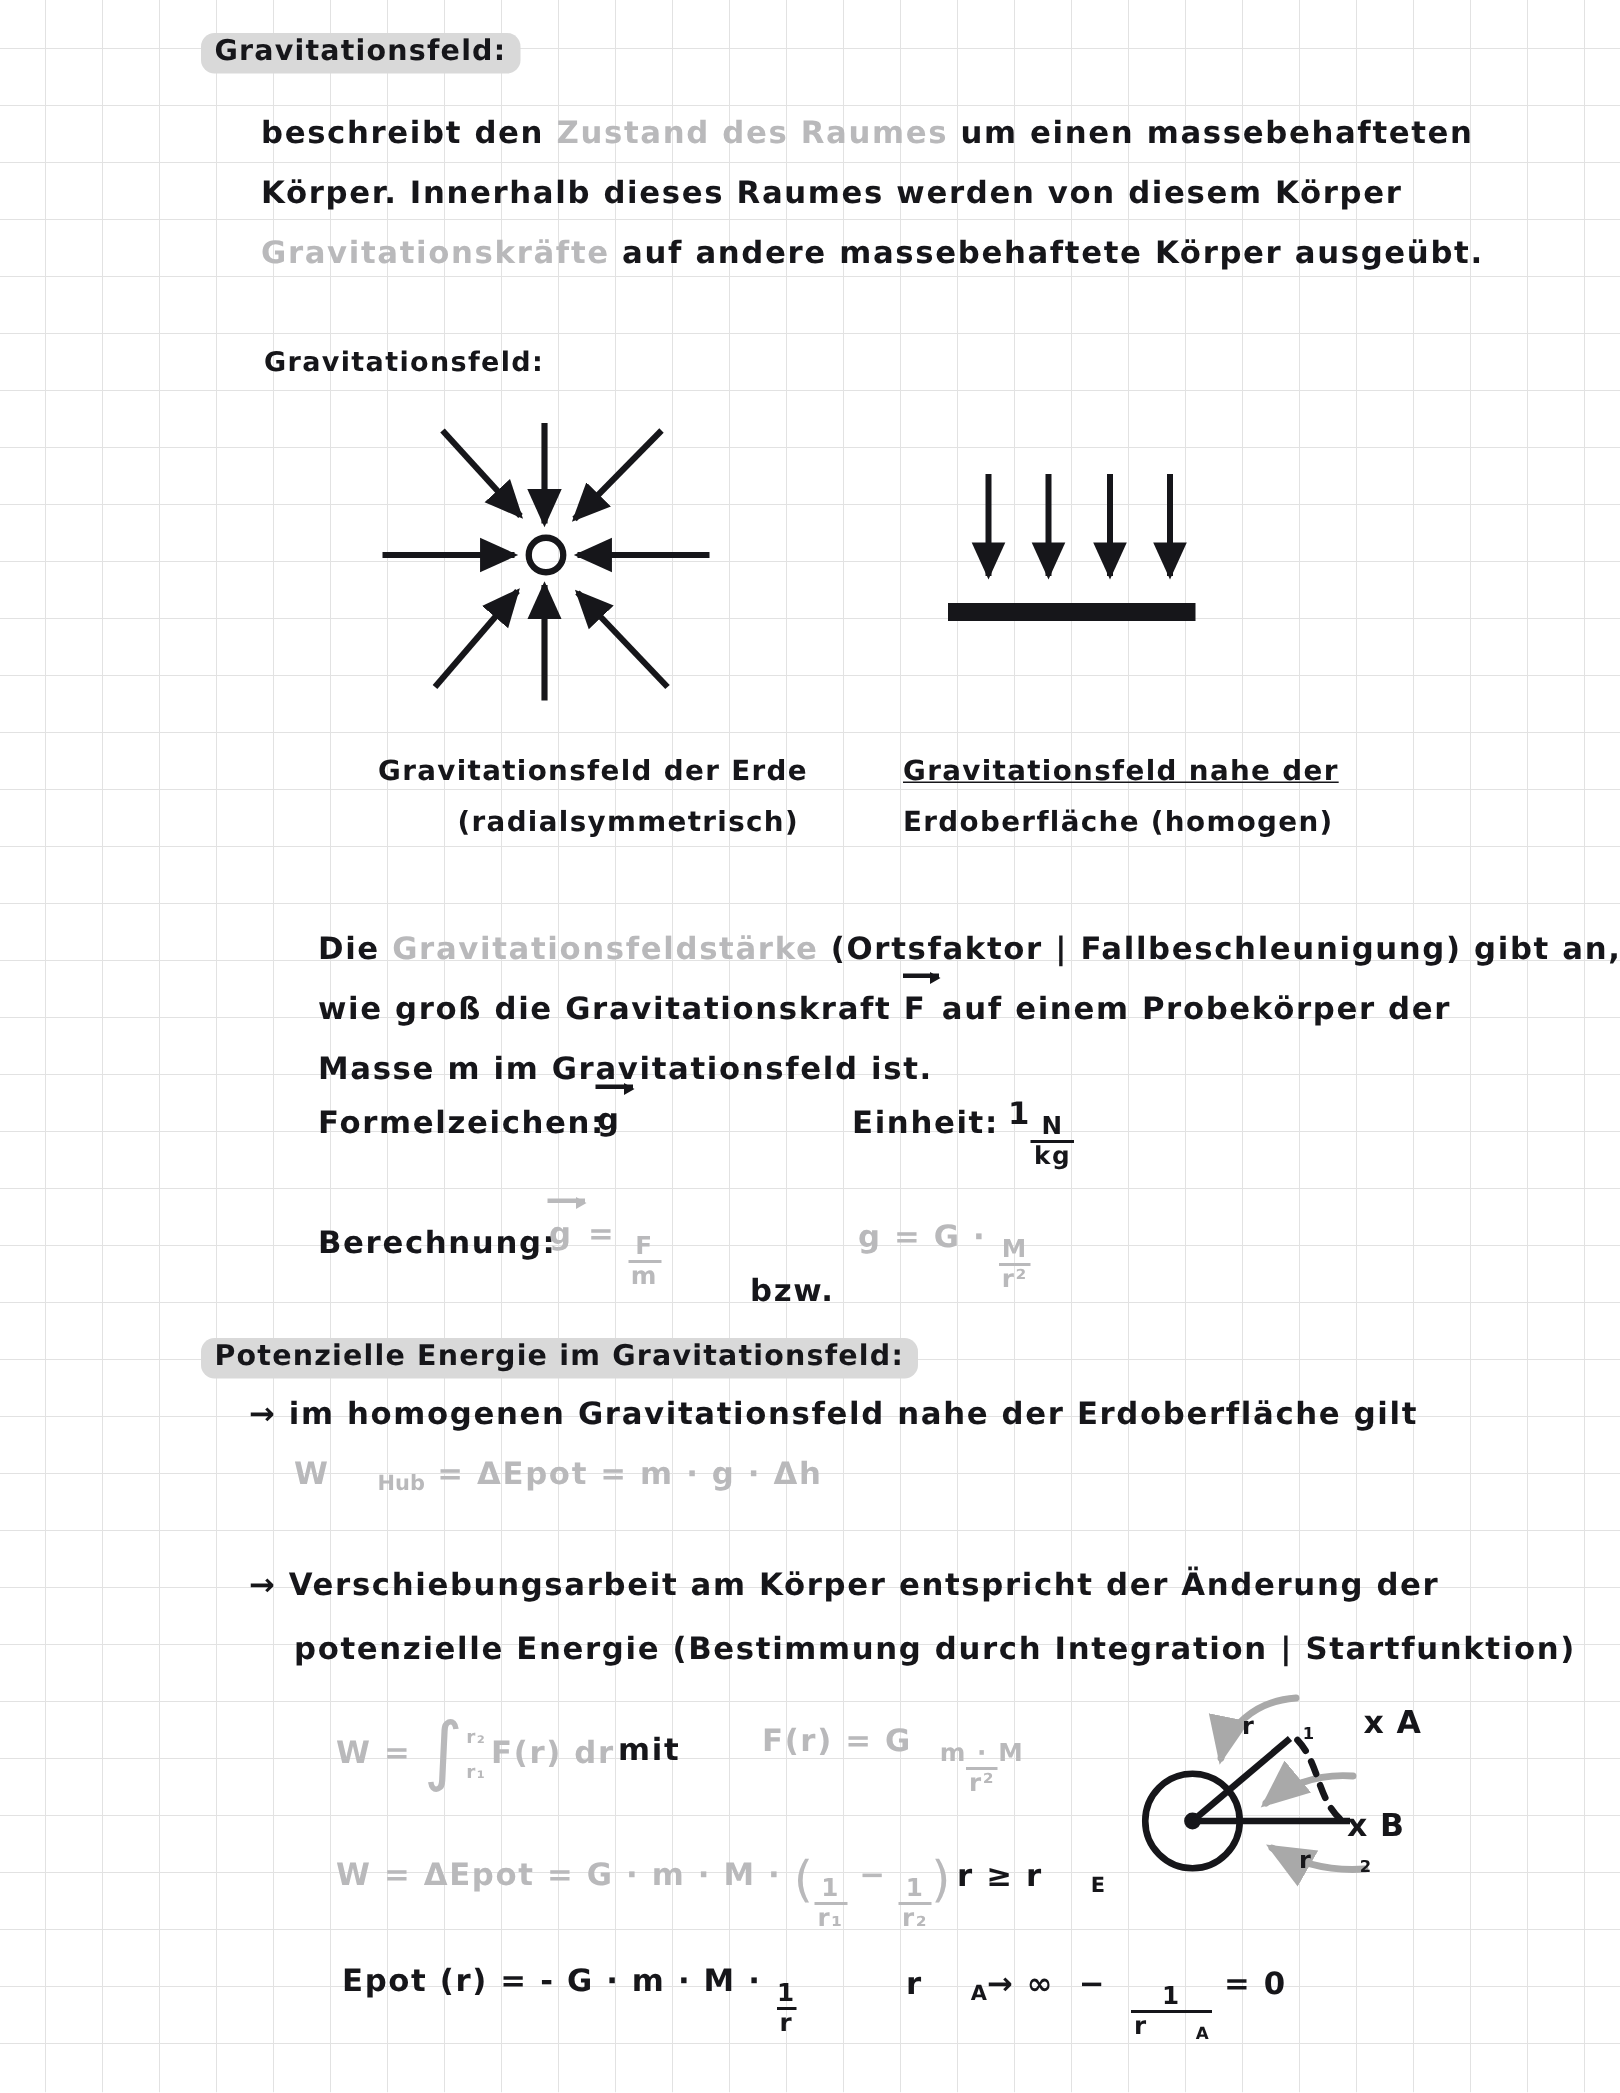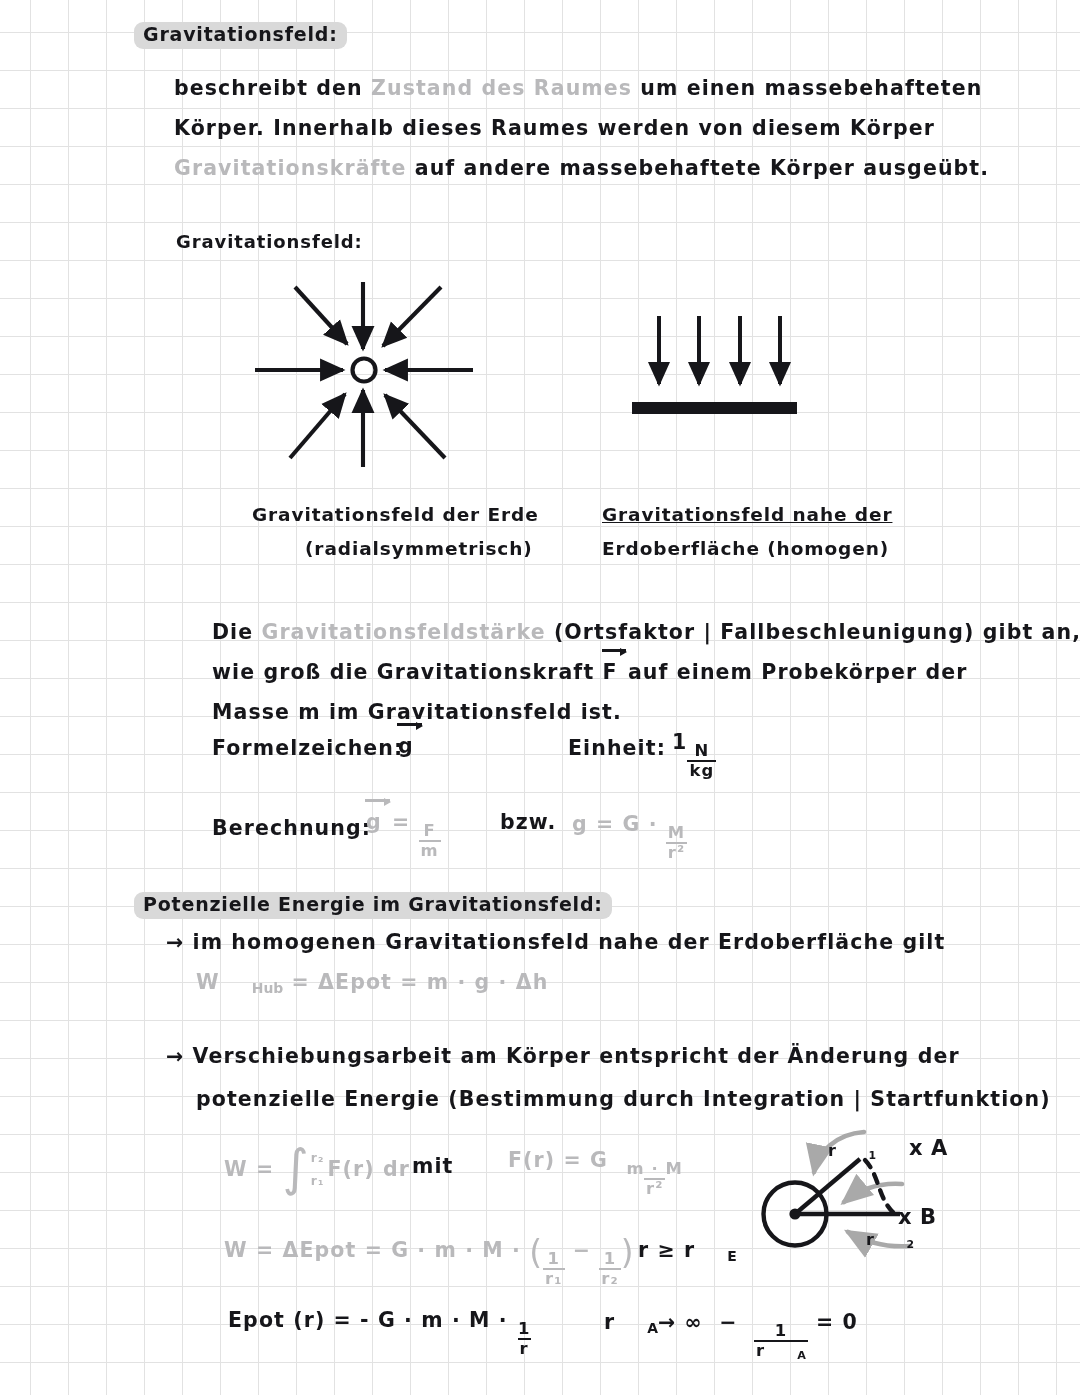--- a/index.html
+++ b/index.html
@@ -190,21 +190,21 @@
       </span>
   </div>
 
   <div class="hw body-txt" style="left:212px; top:818px;">Berechnung:</div>
   <div class="hw body-txt faded" style="left:366px; top:812px;">
     <span class="vec"><span class="bar"></span><span>g</span></span>&nbsp;<span>=</span>&nbsp;<span class="frac">
         <span class="num">F</span>
         <span class="den">m</span>
       </span>
   </div>
-  <div class="hw body-txt" style="left:500px; top:812px;">bzw.</div>
+  <div class="hw body-txt" style="left:500px; top:850px;">bzw.</div>
   <div class="hw body-txt faded" style="left:572px; top:814px;">
     <span>g = G ·</span>&nbsp;<span class="frac">
         <span class="num">M</span>
         <span class="den">r²</span>
       </span>
   </div>
 
   <div class="hw heading" style="left:134px; top:892px;">Potenzielle Energie im Gravitationsfeld:</div>
 
   <div class="hw body-txt" style="left:166px; top:932px;">

